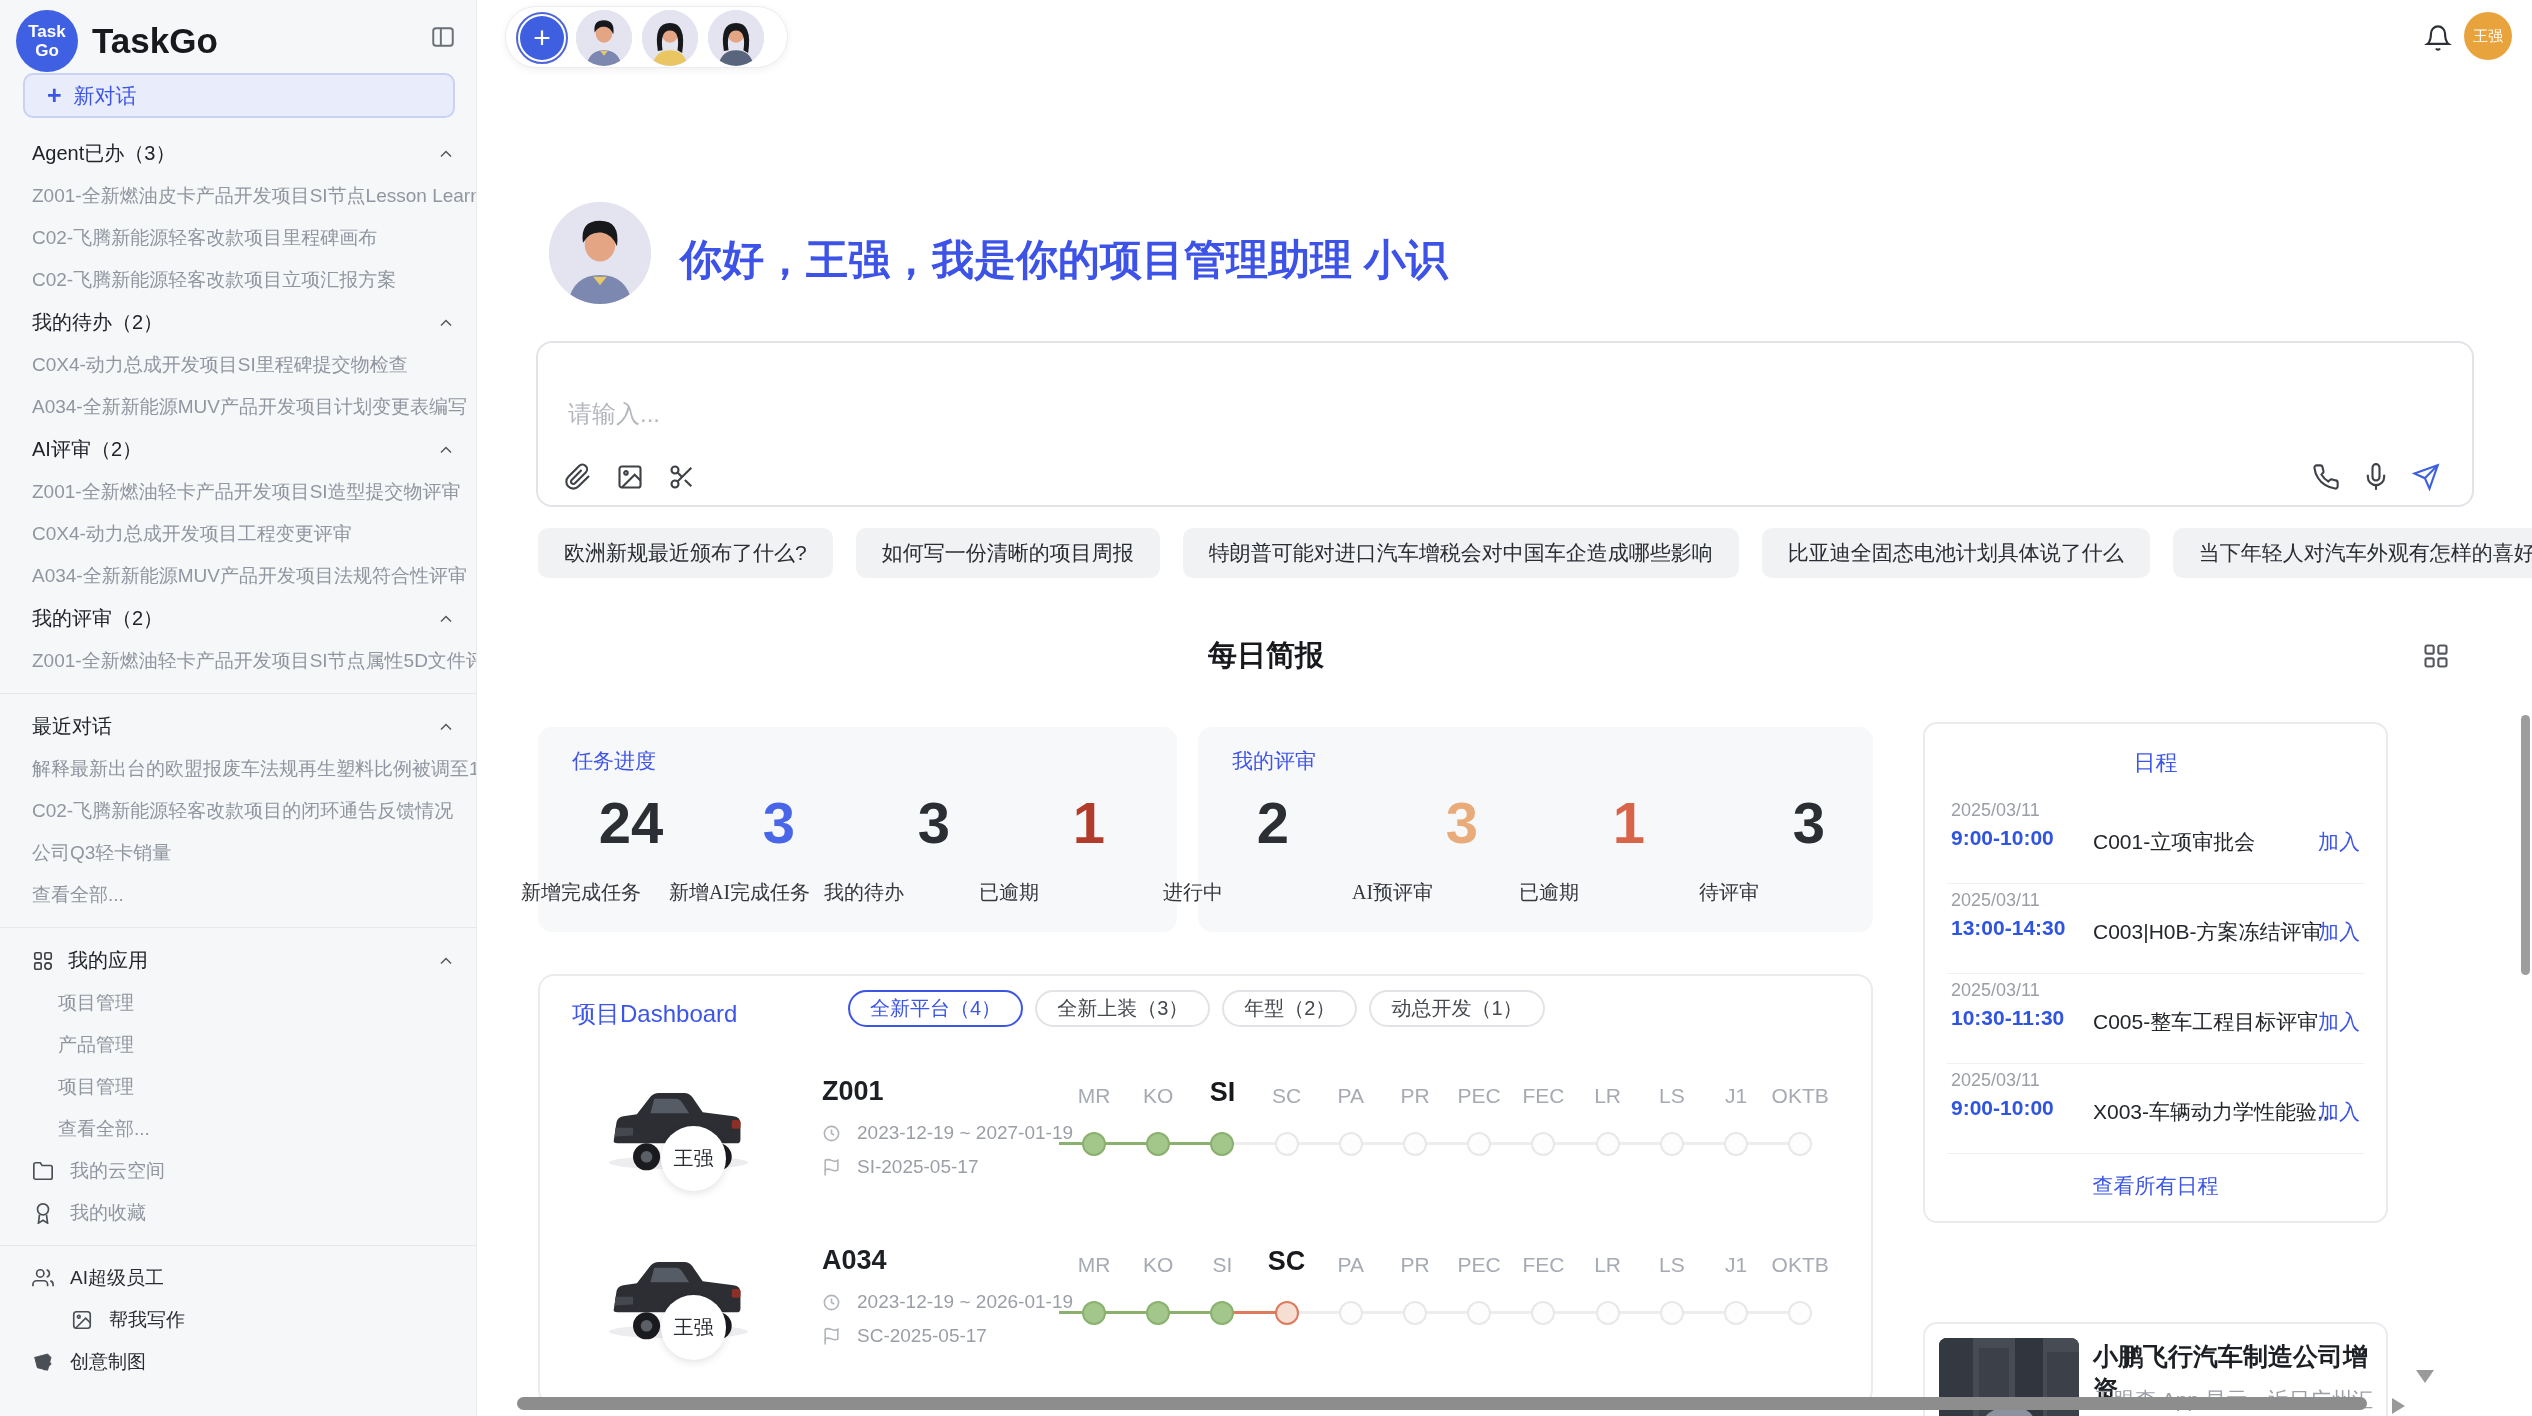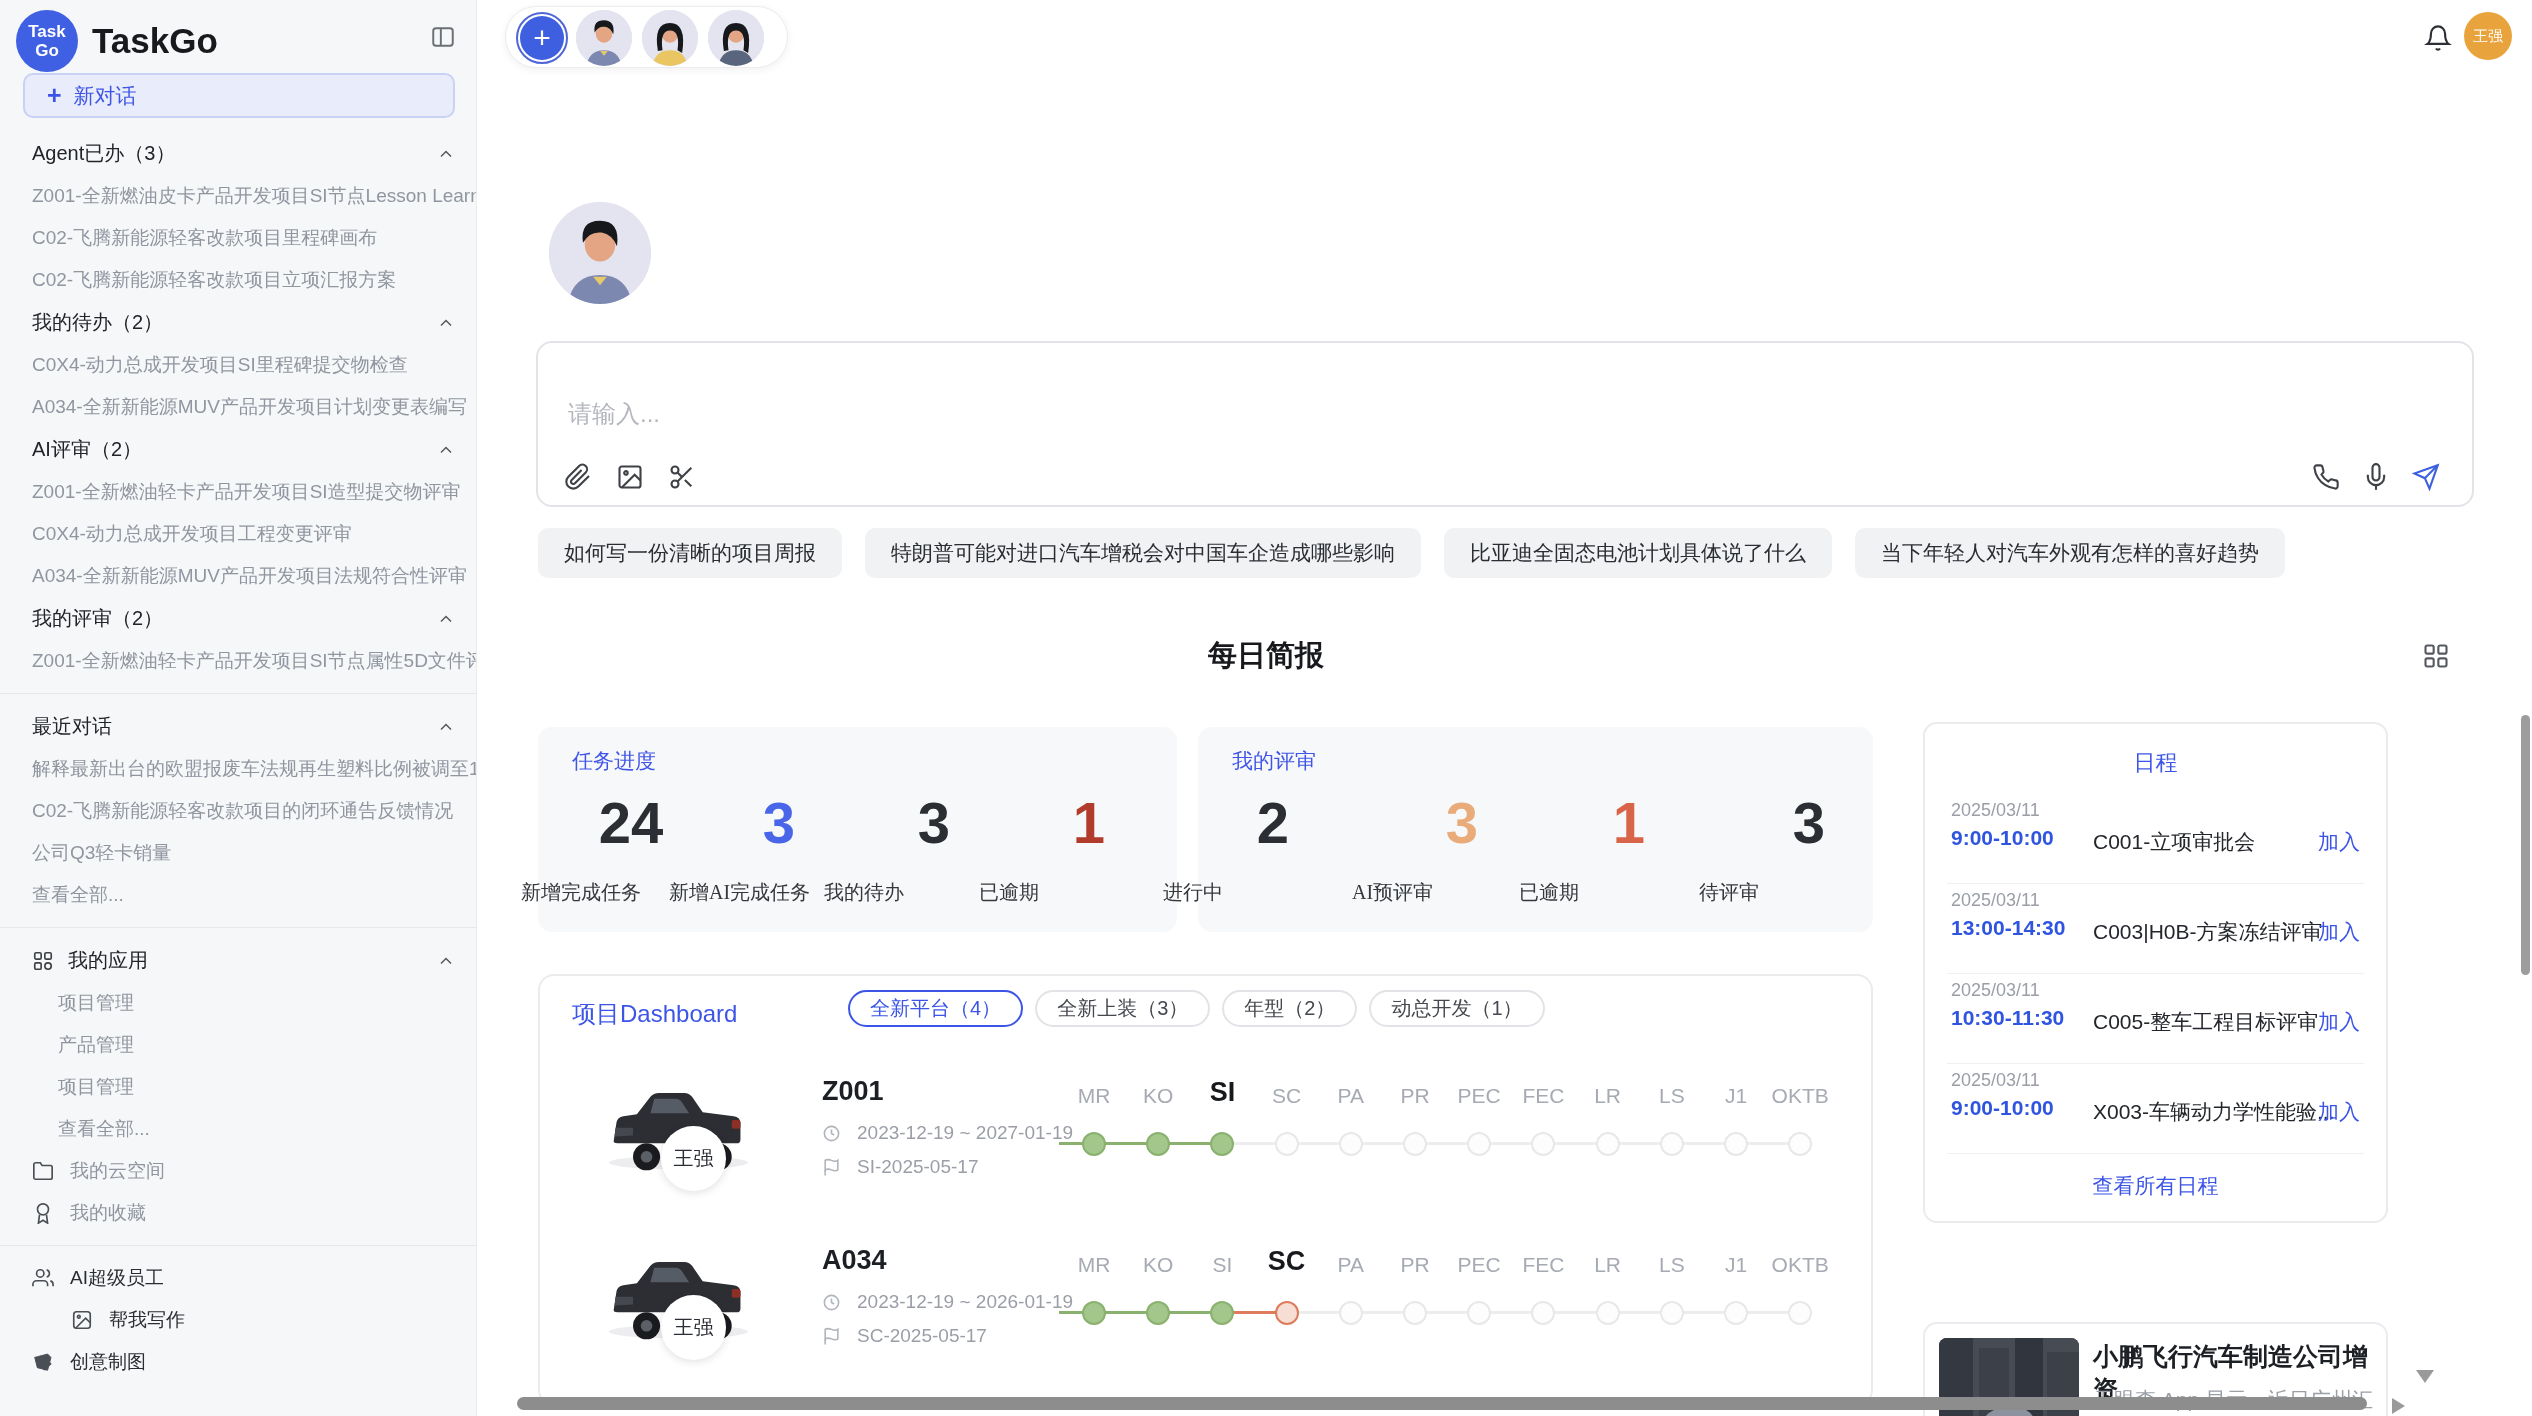--- a/index.html
+++ b/index.html
@@ -268,20 +268,21 @@
   </div>
   <div class="user-chip">王强</div>
 
   <div class="greet-avatar" id="greetAv"><svg viewBox="0 0 60 60" width="100%" height="100%">
     <rect width="60" height="60" fill="#e4e4f0"></rect>
     <ellipse cx="30" cy="25" rx="9" ry="10" fill="#e3a583"></ellipse>
     <path d="M20 24 q-2-13 10-13 q12 0 10 15 q-3-7-9-8 q-7-1-11 6 z" fill="#17181c"></path>
     <path d="M11 60 q3-17 19-17 q16 0 19 17 z" fill="#7d88b0"></path>
     <path d="M26 44 l4 5 4-5 z" fill="#e8c96a"></path>
   </svg></div>
+  <div class="greet-text">你好，王强，我是你的项目管理助理 小识</div>
 
   <div class="composer">
     <div class="ph">请输入...</div>
     <div class="comp-icons-l">
       <span class="icn">
           <svg viewBox="0 0 24 24" fill="none" stroke="currentColor" stroke-width="1.8">
             <path d="M21.44 11.05l-9.19 9.19a6 6 0 0 1-8.49-8.49l9.19-9.19a4 4 0 0 1 5.66 5.66l-9.2 9.19a2 2 0 0 1-2.83-2.83l8.49-8.48"></path>
           </svg>
         </span>
       <span class="icn">
@@ -317,20 +318,21 @@
       <span class="icn send-blue">
           <svg viewBox="0 0 24 24" fill="none" stroke="currentColor" stroke-width="1.8">
             <line x1="22" y1="2" x2="11" y2="13"></line>
             <path d="M22 2l-7 20-4-9-9-4 20-7z"></path>
           </svg>
         </span>
     </div>
   </div>
 
   <div class="chips" id="chips">
+      <div class="chip">欧洲新规最近颁布了什么?</div>
       <div class="chip">如何写一份清晰的项目周报</div>
       <div class="chip">特朗普可能对进口汽车增税会对中国车企造成哪些影响</div>
       <div class="chip">比亚迪全固态电池计划具体说了什么</div>
       <div class="chip">当下年轻人对汽车外观有怎样的喜好趋势</div>
     </div>
 
   <div class="brief-title">每日简报</div>
   <div class="brief-grid-btn icn">
     <svg viewBox="0 0 24 24" fill="none" stroke="currentColor" stroke-width="1.8">
         <rect x="3" y="3" width="7" height="7" rx="1.5"></rect>

